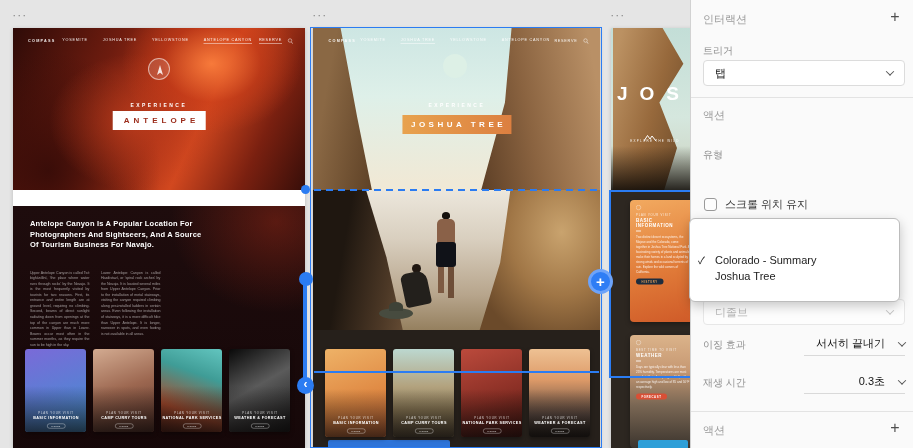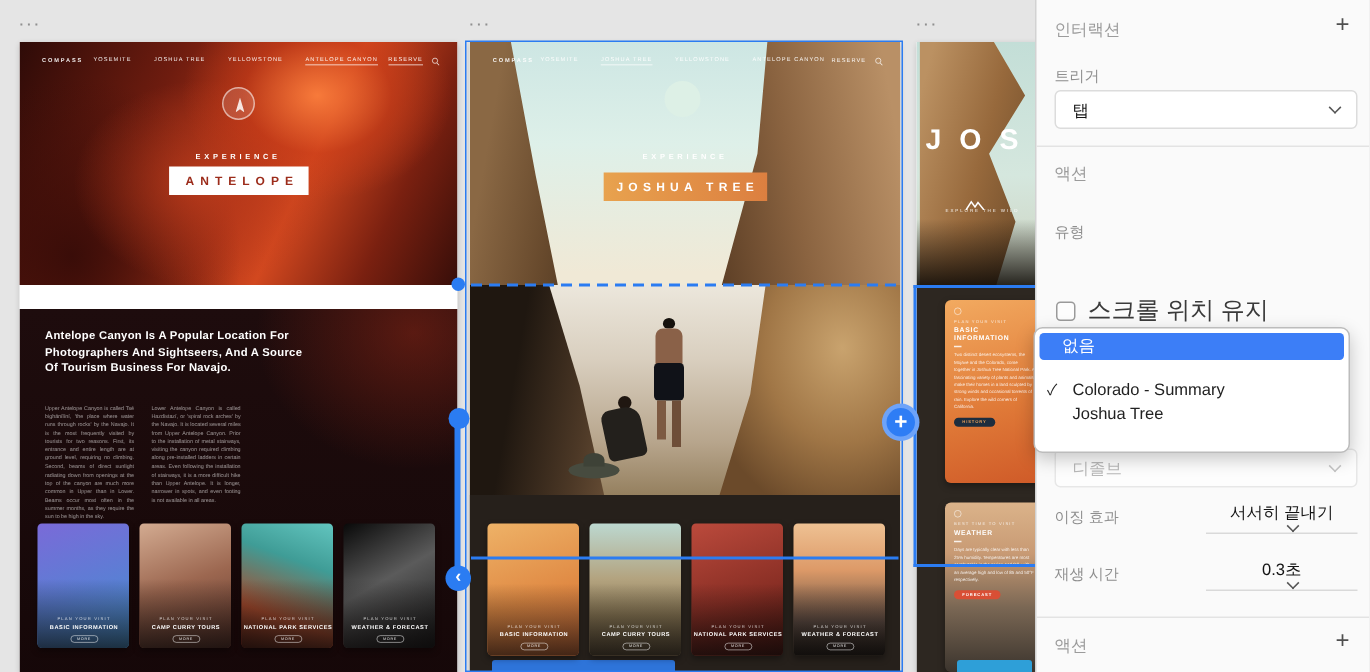--- a/index.html
+++ b/index.html
@@ -139,23 +139,23 @@
   .p-plus { position:absolute; right:10px; width:16px; text-align:center; font-size:16px; font-weight:400; color:#4f4f4f; cursor:pointer; }
   .p-label { position:absolute; left:12px; font-size:10px; color:#8e8e8e; }
   .p-select { position:absolute; left:12px; right:8px; height:26px; background:#fff; border:1px solid #dcdcdc; border-radius:4px;
               display:flex; align-items:center; padding:0 11px; font-size:11px; color:#151515; }
   .chev { margin-left:auto; width:6px; height:6px; border-right:1.6px solid #555; border-bottom:1.6px solid #555; transform:rotate(45deg) translate(-1px,-1px); }
   .p-select.dim { color:#b9b9b9; border-color:#e7e7e7; background:#fdfdfd; }
   .p-select.dim .chev { border-color:#c5c5c5; }
   .p-div { position:absolute; left:0; right:0; height:1px; background:#e3e3e3; }
   .chk-row { position:absolute; left:13px; top:197px; display:flex; align-items:center; gap:8px; }
   .chk { width:13px; height:13px; border:1.5px solid #9a9a9a; border-radius:3px; background:#fdfdfd; }
-  .chk-label { font-size:16px; color:#3a3a3a; }
+  .chk-label { font-size:11px; color:#3a3a3a; }
   .val-row { position:absolute; left:113px; right:8px; height:24px; border-bottom:1px solid #d9d9d9;
-             display:flex; align-items:center; justify-content:flex-end; font-size:11px; color:#141414;flex-direction:column; }
+             display:flex; align-items:center; justify-content:flex-end; font-size:11px; color:#141414; }
   .val-row .chev { margin-left:14px; }
   .popup { position:absolute; left:-2px; top:218px; width:211px; height:84px; background:#fff; border:1px solid #bcbcbc; border-radius:6px;
            box-shadow:0 4px 12px rgba(0,0,0,.22); z-index:60; }
   .pop-hl { position:absolute; left:3px; right:3px; top:3px; height:18px; background:#3c7ef7; border-radius:3px;
             color:#fff; font-size:11px; line-height:18px; padding-left:15px; }
   .pop-item { position:absolute; left:0; right:0; height:15px; font-size:11px; color:#222; line-height:15px; cursor:default; }
   .pop-check { position:absolute; left:8px; font-size:10px; }
   .pop-label { position:absolute; left:25px; }
 </style>
 </head>
@@ -369,21 +369,20 @@
     <div class="val-row" style="top:370px">
       <span>0.3초</span>
         <span class="chev"></span>
     </div>
 
     <div class="p-div" style="top:411px"></div>
     <div class="p-header" style="top:423px">액션</div>
     <div class="p-plus" style="top:419px">+</div>
 
     <div class="popup">
-      <div class="pop-hl">없음</div>
       <div class="pop-item" style="top:34px">
         <span class="pop-check">✓</span>
         <span class="pop-label">Colorado - Summary</span>
       </div>
       <div class="pop-item" style="top:50px">
         <span class="pop-label">Joshua Tree</span>
       </div>
     </div>
   </div>
 </div>

